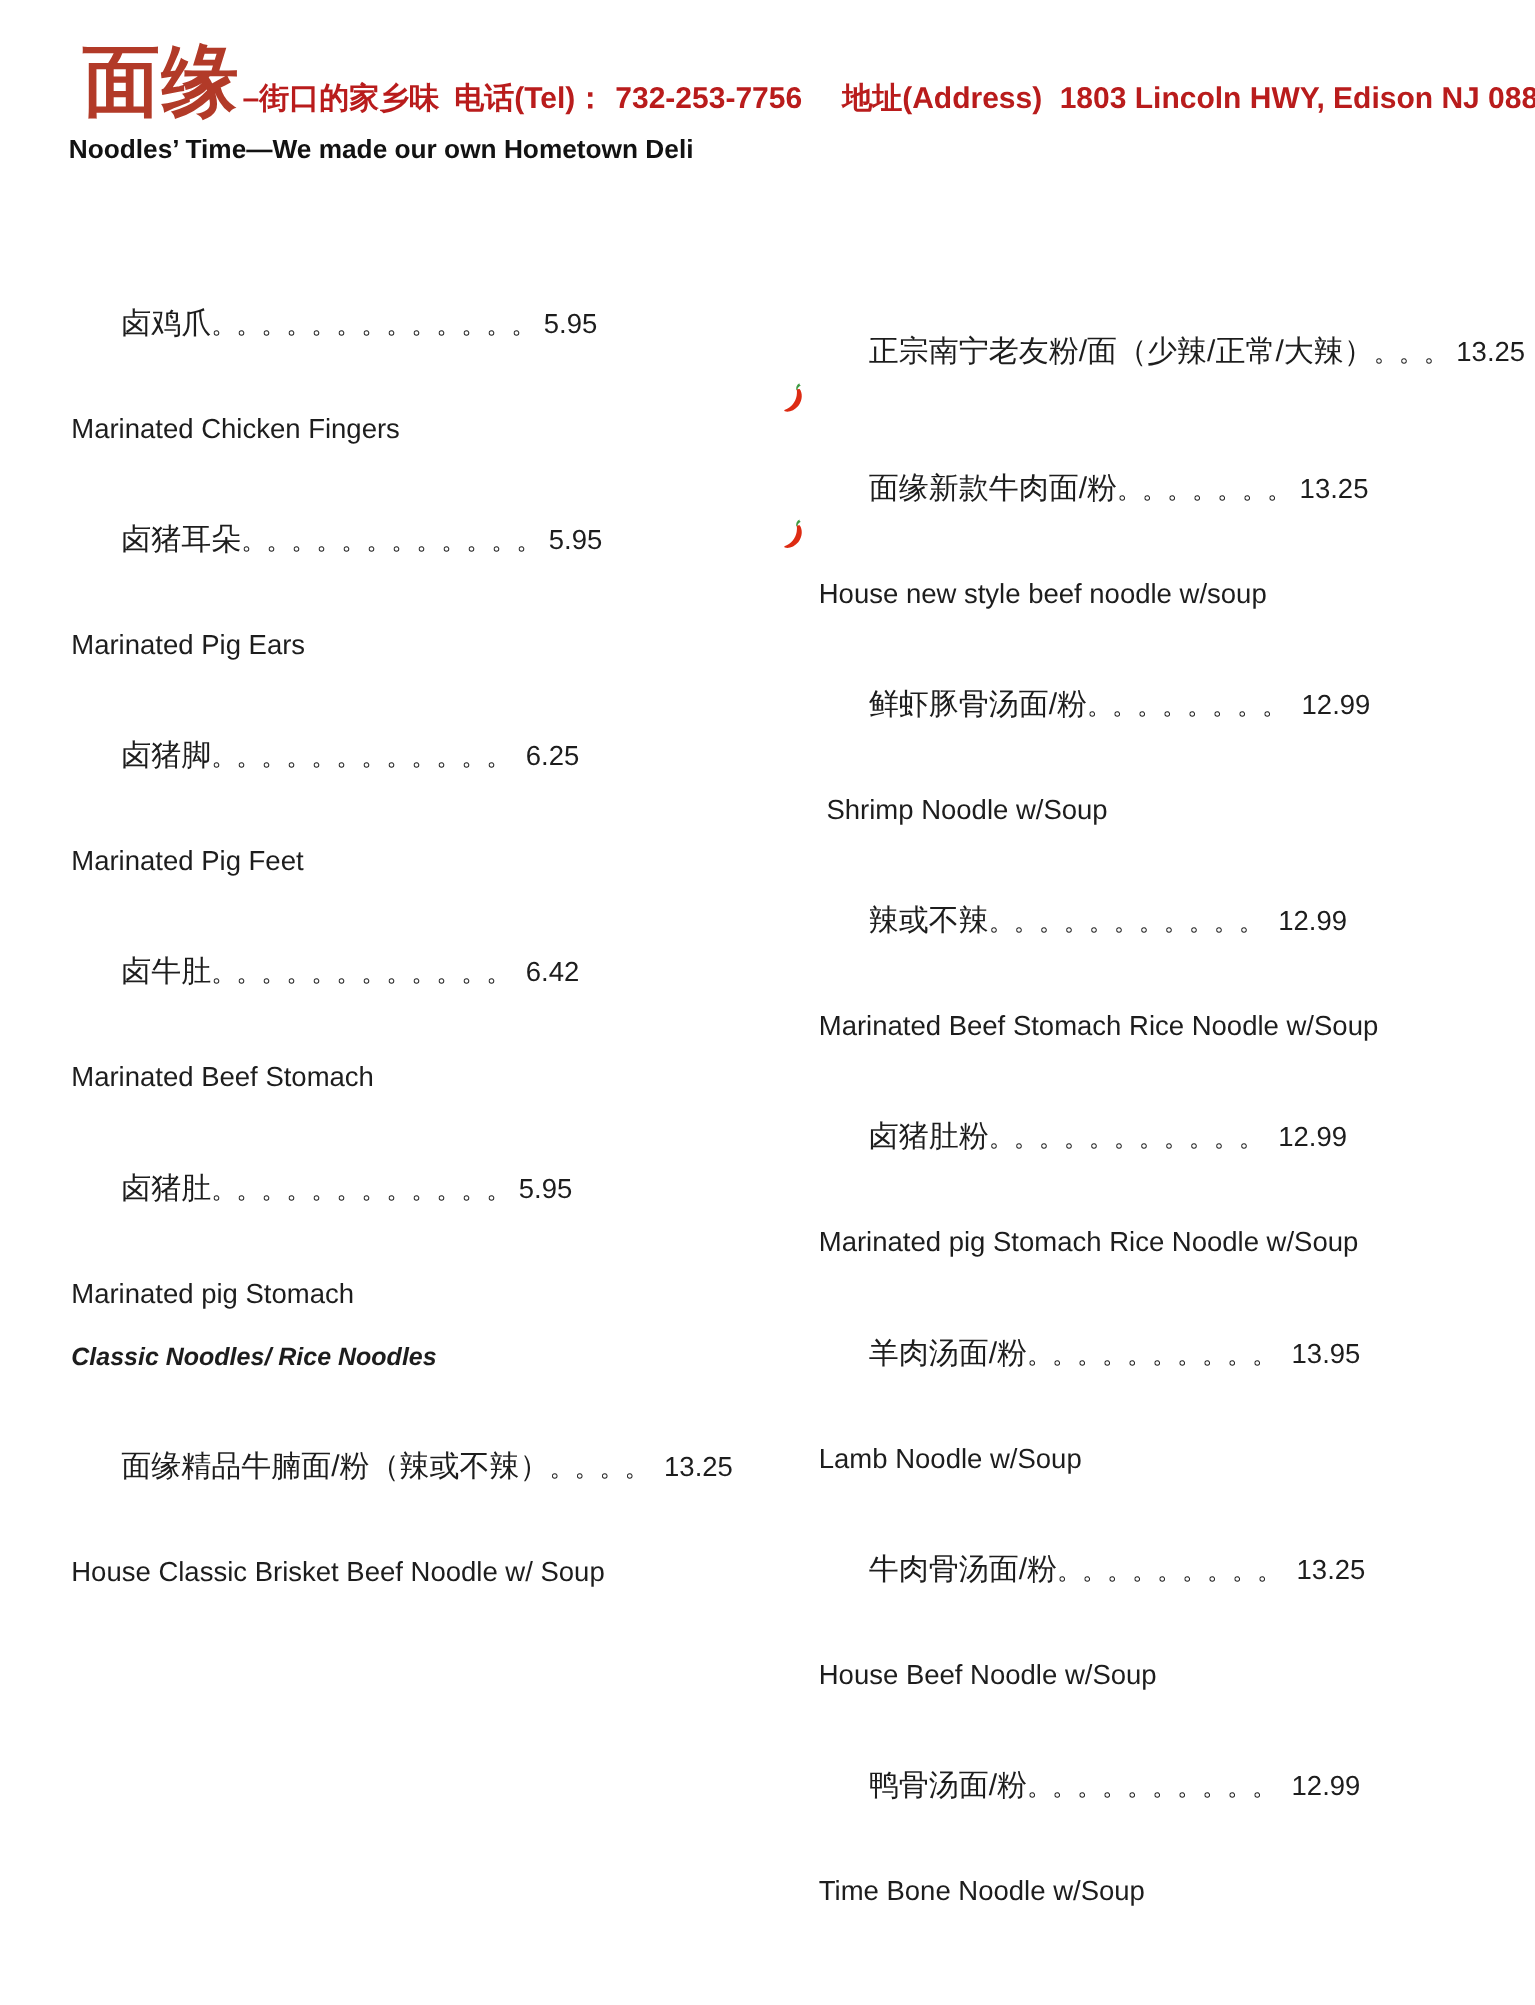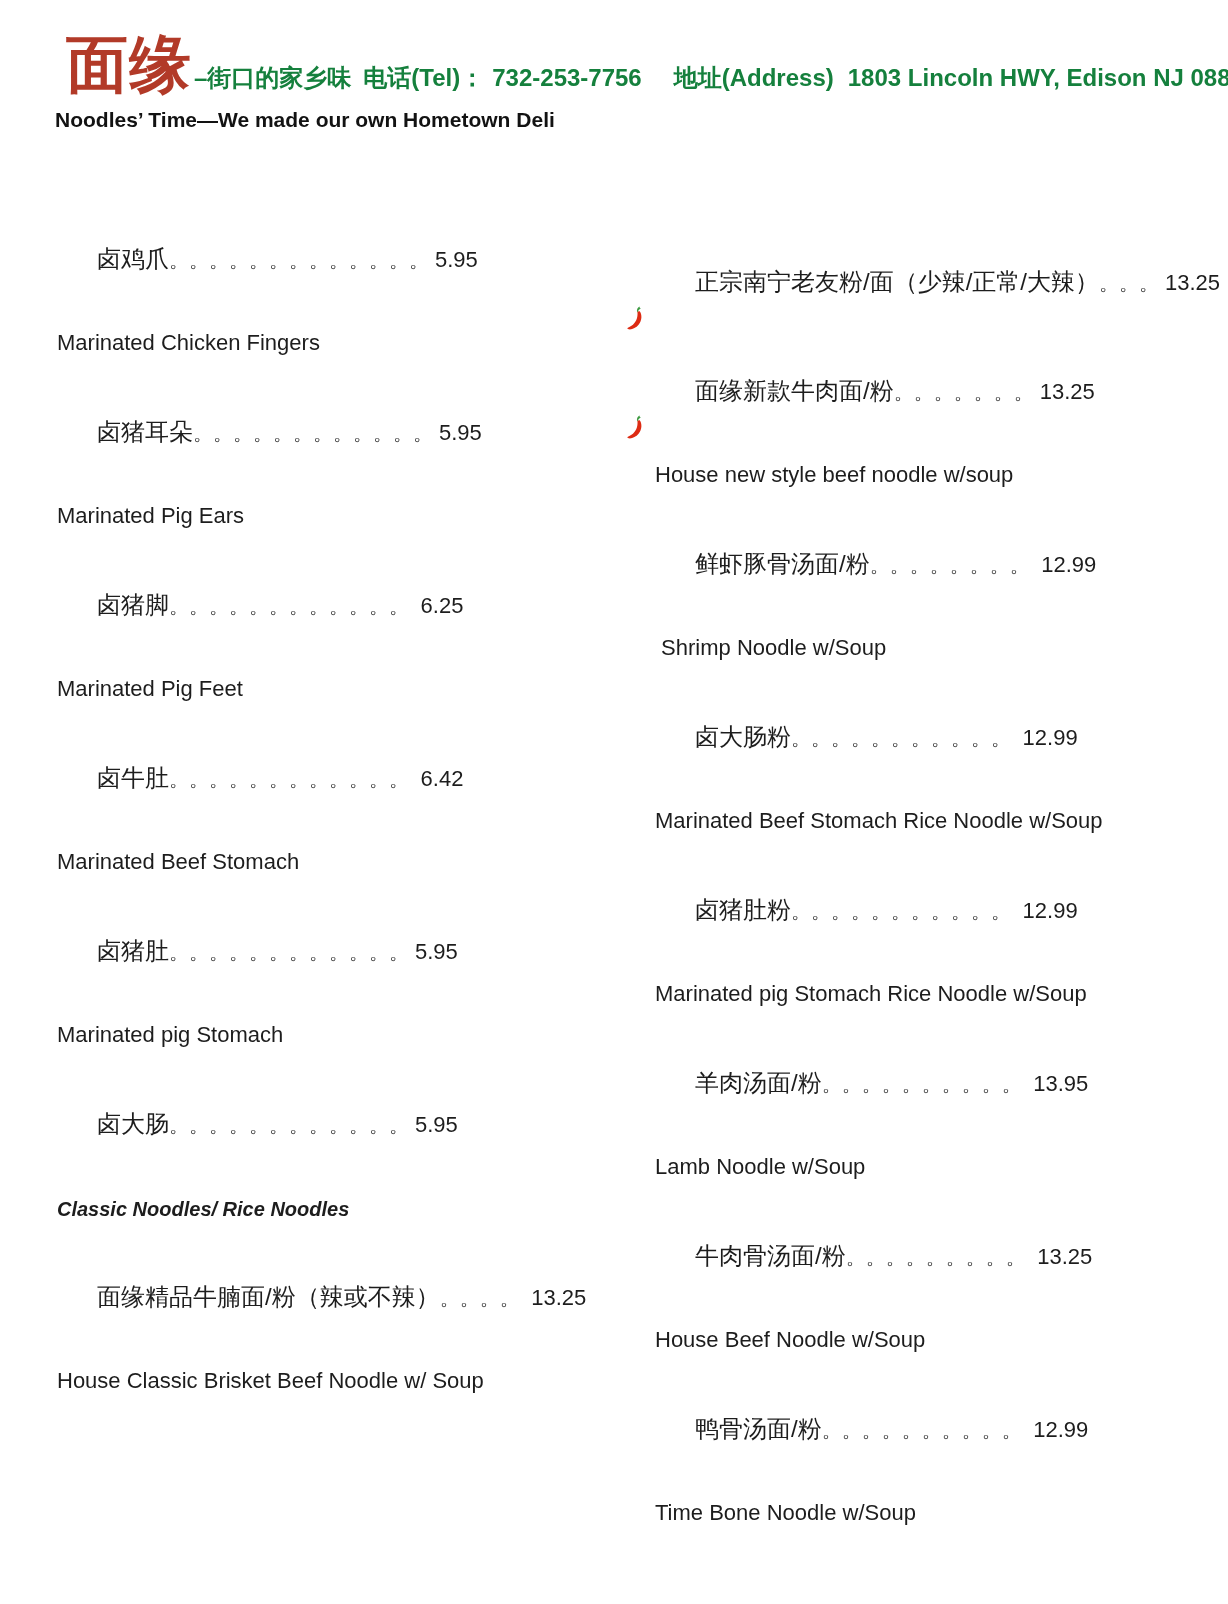--- a/index.html
+++ b/index.html
@@ -19,21 +19,21 @@
     white-space:pre;
   }
   .logo{
     font-family:"DejaVu Serif",serif;
     font-size:62px;
     line-height:1;
     font-weight:700;
     color:#b23a28;
     letter-spacing:1px;
   }
-  .hseg{font-size:24px;font-weight:700;color:#15803d;}
+  .hseg{font-size:24px;font-weight:700;color:#b91c1c;}
   .tagline{margin-left:2px;}
   .tel-label{margin-left:12px;}
   .tel-number{margin-left:8px;}
   .addr-label{margin-left:32px;}
   .addr-value{margin-left:14px;}
   .subtitle{
     margin:12px 0 0 55px;
     font-size:21px;
     font-weight:700;
     color:#121212;
@@ -126,23 +126,20 @@
 
   </div>
         <div class="item">
     <div class="zh-line">
       <span class="zh">卤猪肚</span><span class="dots">。。。。。。。。。。。。</span><span class="price">5.95</span>
     </div>
     <div class="en">Marinated pig Stomach</div>
 
   </div>
         <div class="item">
-    <div class="zh-line">
-      <span class="zh">卤大肠</span><span class="dots">。。。。。。。。。。。。</span><span class="price">5.95</span>
-    </div>
 
   </div>
       </div>
     <div class="sec-en">Classic Noodles/ Rice Noodles</div>
     <div id="classic">
         <div class="item">
     <div class="zh-line">
       <span class="zh">面缘精品牛腩面/粉（辣或不辣）</span><span class="dots">。。。。 </span><span class="price">13.25</span>
     </div>
     <div class="en">House Classic Brisket Beef Noodle w/ Soup</div>
@@ -190,21 +187,21 @@
   </div>
         <div class="item">
     <div class="zh-line">
       <span class="zh">鲜虾豚骨汤面/粉</span><span class="dots">。。。。。。。。 </span><span class="price">12.99</span>
     </div>
     <div class="en"> Shrimp Noodle w/Soup</div>
 
   </div>
         <div class="item">
     <div class="zh-line">
-      <span class="zh">卤大肠粉</span><span class="dots">。。。。。。。。。。。 </span><span class="price">12.99</span>
+      <span class="zh">辣或不辣</span><span class="dots">。。。。。。。。。。。 </span><span class="price">12.99</span>
     </div>
     <div class="en">Marinated Beef Stomach Rice Noodle w/Soup</div>
 
   </div>
         <div class="item">
     <div class="zh-line">
       <span class="zh">卤猪肚粉</span><span class="dots">。。。。。。。。。。。 </span><span class="price">12.99</span>
     </div>
     <div class="en">Marinated pig Stomach Rice Noodle w/Soup</div>
 

